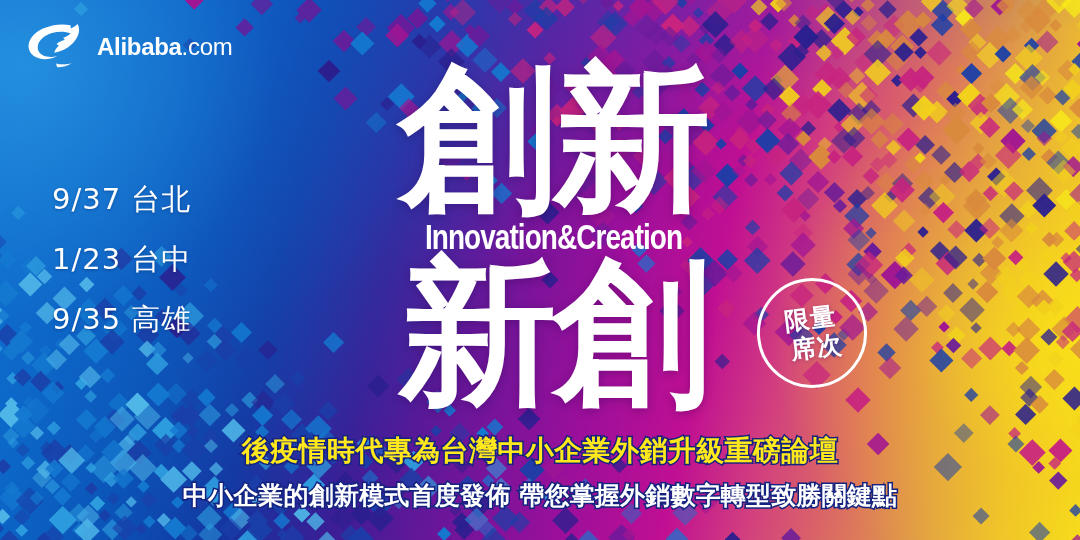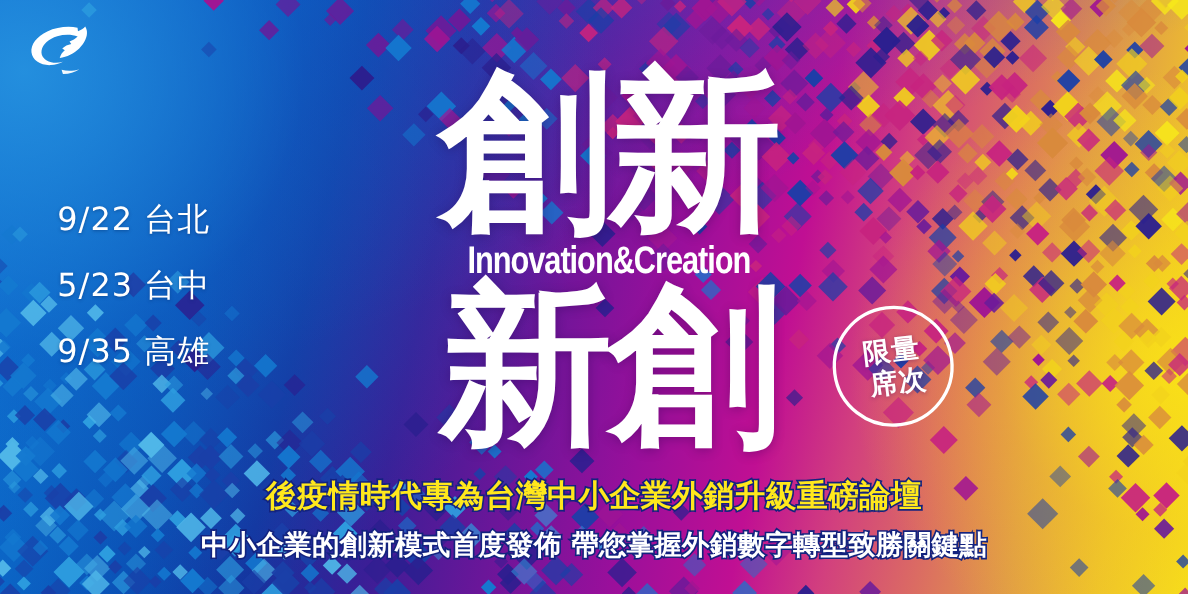--- a/index.html
+++ b/index.html
@@ -939,29 +939,30 @@
       <span style="left: 1032.32px; top: 525.252px; width: 15.2682px; height: 15.2682px; background: rgb(26, 63, 168); opacity: 0.57;"></span>
       <span style="left: 1073.43px; top: 536.087px; width: 8.76674px; height: 8.76674px; background: rgb(160, 21, 147); opacity: 0.75;"></span>
     </div>
 
   <div id="logo">
     <svg class="mark" viewBox="0 0 62 46">
       <path d="M44.5 3.2C36 1.4 25.5 2.6 17 6.6 7.5 11 1.8 18.4 2.6 25.6c.8 7.4 8.3 12 17.5 11.6 4-.2 8-1.3 11.2-3.1-3.6 1-7.4 1.2-10.8.4-6-1.4-9.5-5.6-8.7-10.6.9-5.6 6.6-10.6 14.2-12.9 6.4-1.9 13.2-1.8 18.6.2-2 2-4.6 3.6-7.4 4.6l1.6 2.2c-3.1.6-6 2-8.2 4l2.3 1.7c-2.4 1.9-4 4.4-4.6 7.1 6.6-1.1 12.9-4.2 17.7-8.8 5-4.8 7.6-10.6 7-15.8-.2-1.5-.7-2.9-1.5-4.1-1.6 1.9-4 3.4-6.6 4.3l-.4-3.2z" fill="#ffffff"></path>
       <path d="M30 41.5c5.2 1.3 11 1.1 16.2-.6-4.2 2.8-9.6 4.4-15 4.3 -.5-1.2-.9-2.5-1.2-3.7z" fill="#ffffff" opacity="0.95"></path>
     </svg>
     <div class="wordmark">
+      <span class="en"><span>Alibaba</span><span class="dotcom">.com</span></span>
     </div>
   </div>
 
   <div id="dates">
     <div class="date-row">
-      <span>9/22</span><span class="city">台北</span>
+      <span>9/37</span><span class="city">台北</span>
     </div>
     <div class="date-row">
-      <span>5/23</span><span class="city">台中</span>
+      <span>1/23</span><span class="city">台中</span>
     </div>
     <div class="date-row">
       <span>9/35</span><span class="city">高雄</span>
     </div>
   </div>
 
   <div id="headline">
     <div class="cjk-big">創新</div>
     <div id="sub-en">Innovation&amp;Creation</div>
     <div class="cjk-big">新創</div>

